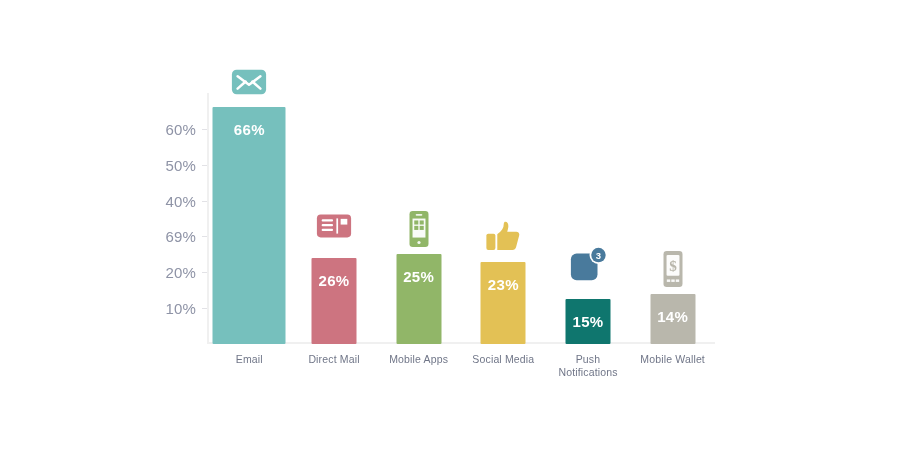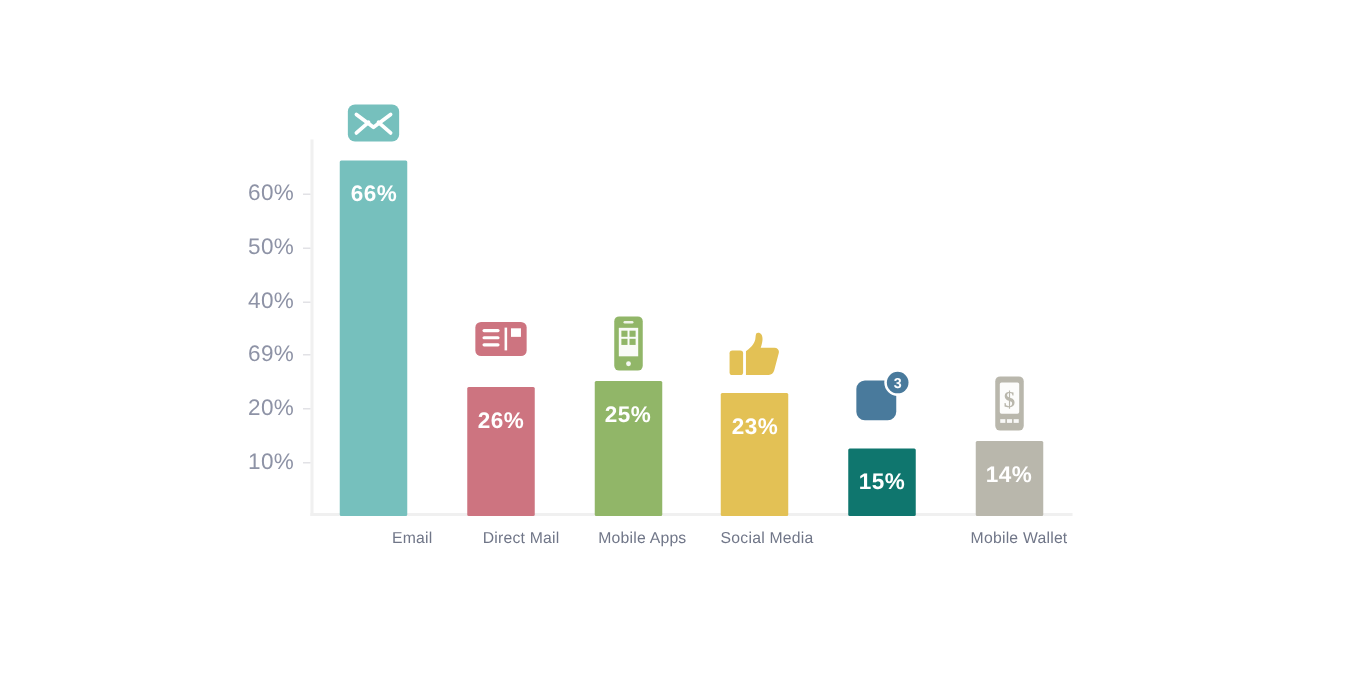--- a/index.html
+++ b/index.html
@@ -98,21 +98,21 @@
     height: 38px;
   }
   .bar-icon svg { display: block; width: 100%; height: 100%; }
 
   
   .cat-label {
     position: absolute;
     top: 260px;
     left: 0;
     width: 100%;
-    text-align: right;
+    text-align: center;
     font-size: 10.5px;
     line-height: 13px;
     color: #707688;
     letter-spacing: .15px;
   }
 </style>
 </head>
 <body>
 
 <div id="canvas">
@@ -140,21 +140,21 @@
           <div class="tick-mark"></div>
           <div class="tick-label">50%</div>
         </div>
         <div class="tick-row" style="bottom: 215.143px;">
           <div class="tick-mark"></div>
           <div class="tick-label">60%</div>
         </div>
       </div>
     <div id="bars">
         <div class="bar-group" style="left: 3.33333px; height: 251px;">
-          <div class="bar" style="height: 236.657px; background: rgb(118, 192, 189);">
+          <div class="bar" style="height: 236.657px; background: rgb(118, 192, 189); padding-left: 28px;">
             <div class="bar-value">66%</div>
           </div>
           <div class="bar-icon" style="bottom: 242.657px;">
             <svg viewBox="0 0 40 40">
               <rect x="2" y="7" width="36" height="26" rx="5" fill="#76c0bd"></rect>
               <path d="M8 14 L20 23 L32 14" fill="none" stroke="#fff" stroke-width="2.6" stroke-linecap="round" stroke-linejoin="round"></path>
               <path d="M8 27 L16.5 19.5 M32 27 L23.5 19.5" fill="none" stroke="#fff" stroke-width="2.6" stroke-linecap="round"></path>
             </svg>
           </div>
           <div class="cat-label">
@@ -218,20 +218,24 @@
             <div class="bar-value">15%</div>
           </div>
           <div class="bar-icon" style="bottom: 59.7857px;">
             <svg viewBox="0 0 40 40">
               <rect x="2" y="8" width="28" height="28" rx="6" fill="#497a9c"></rect>
               <circle cx="31" cy="9.5" r="9.4" fill="#ffffff"></circle>
               <circle cx="31" cy="9.5" r="7.6" fill="#497a9c"></circle>
               <text x="31" y="13.2" text-anchor="middle" fill="#ffffff" font-size="10" font-weight="bold" font-family="&quot;Liberation Sans&quot;, sans-serif">3</text>
             </svg>
           </div>
+          <div class="cat-label">
+            <div>Push</div>
+            <div>Notifications</div>
+          </div>
         </div>
         <div class="bar-group" style="left: 426.667px; height: 251px;">
           <div class="bar" style="height: 50.2px; background: rgb(185, 183, 172);">
             <div class="bar-value">14%</div>
           </div>
           <div class="bar-icon" style="bottom: 56.2px;">
             <svg viewBox="0 0 40 40">
               <rect x="10" y="1" width="20" height="38" rx="3.4" fill="#b9b7ac"></rect>
               <rect x="13.2" y="5.2" width="13.6" height="22" rx="1.2" fill="#fff" opacity="0.95"></rect>
               <text x="20" y="22.5" text-anchor="middle" fill="#b9b7ac" font-size="16" font-weight="bold" font-family="&quot;Liberation Serif&quot;, serif">$</text>

